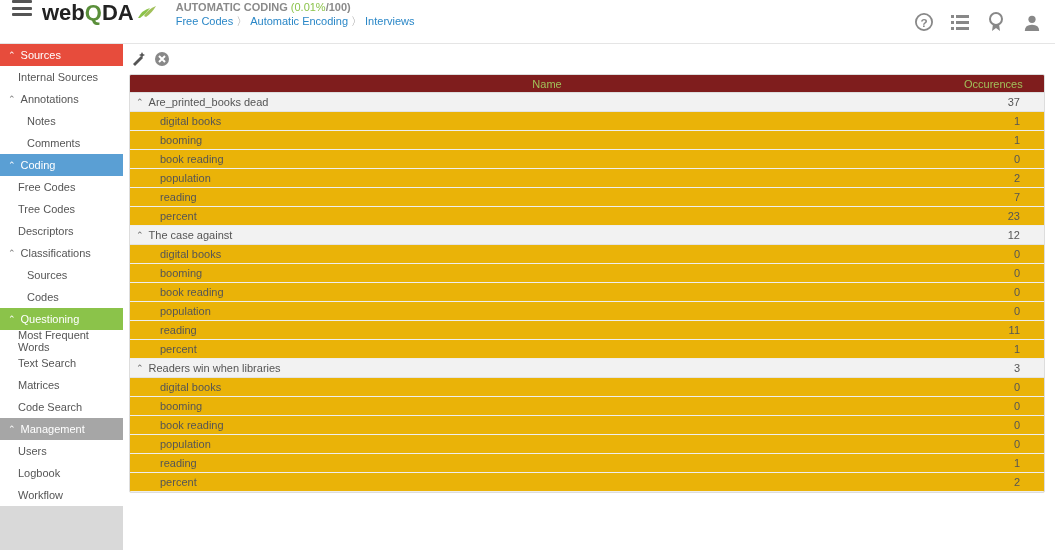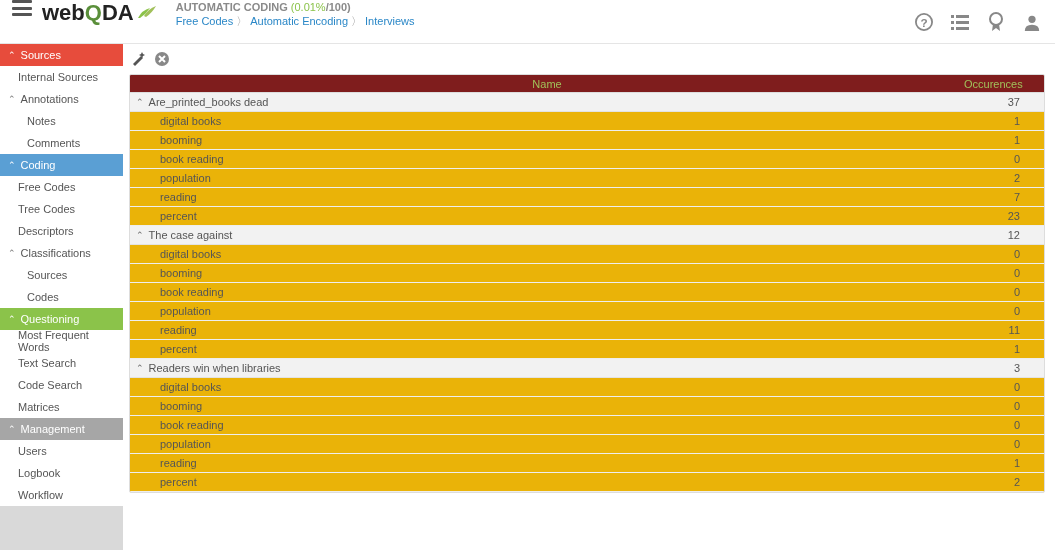--- a/index.html
+++ b/index.html
@@ -130,22 +130,22 @@
         <span>Classifications</span>
       </div>
     <div class="item sub">Sources</div>
     <div class="item sub">Codes</div>
     <div class="sec-hdr sec-questioning">
         <span class="chev">⌃</span>
         <span>Questioning</span>
       </div>
     <div class="item">Most Frequent Words</div>
     <div class="item">Text Search</div>
+    <div class="item">Matrices</div>
     <div class="item">Code Search</div>
-    <div class="item">Matrices</div>
     <div class="sec-hdr sec-management">
         <span class="chev">⌃</span>
         <span>Management</span>
       </div>
     <div class="item">Users</div>
     <div class="item">Logbook</div>
     <div class="item">Workflow</div>
     <div class="sidebar-gray"></div>
   </div>
 

